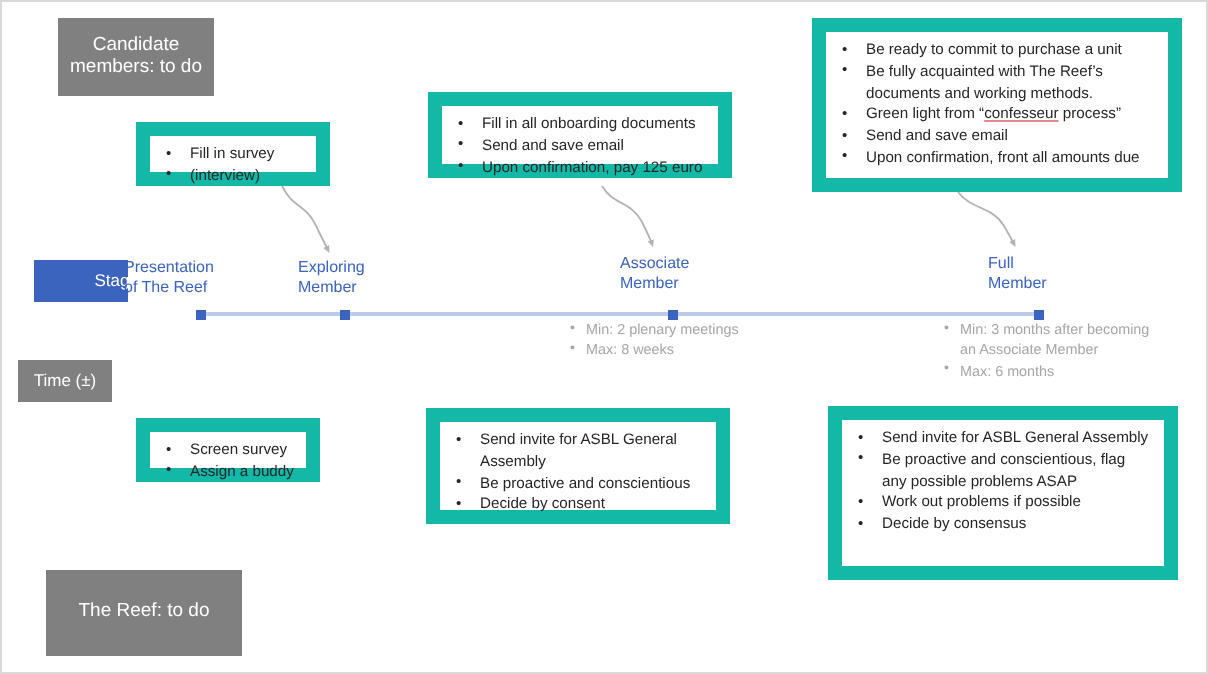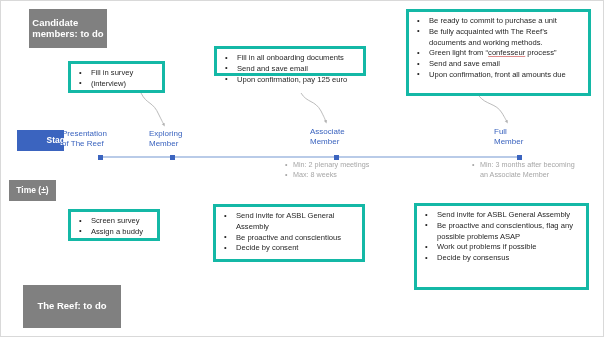--- a/index.html
+++ b/index.html
@@ -20,24 +20,23 @@
     overflow: hidden;
   }
 
   
   .lane-label {
     position: absolute;
     display: flex;
     align-items: center;
     justify-content: center;
     color: #ffffff;
-    text-align: left;
+    text-align: center;
     line-height: 1.15;
     box-sizing: border-box;
-    font-weight: bold;
   }
   .lane-gray { background: #808080; }
   .lane-blue { background: #3b64bf; }
 
   #lane-candidate {
     left: 28px; top: 8px; width: 78px; height: 39px;
     font-size: 9.5px; padding: 0 2px;
   }
   #lane-stages {
     left: 16px; top: 129px; width: 47px; height: 21px;
@@ -51,21 +50,21 @@
   }
   #lane-reef {
     left: 22px; top: 284px; width: 98px; height: 43px;
     font-size: 9.5px;
   }
 
   
   .bullet-box {
     position: absolute;
     background: #ffffff;
-    border: 3px solid #14b8a6;
+    border: 7px solid #14b8a6;
     box-sizing: border-box;
     padding: 4px 6px 4px 4px;
   }
   .bullet-box ul {
     list-style: none;
     margin: 0;
     padding: 0;
   }
   .bullet-box li {
     position: relative;
@@ -81,21 +80,21 @@
     top: -0.5px;
     font-size: 7.5px;
     color: #262626;
   }
   .u-under {
     text-decoration: underline;
     text-decoration-color: #e08a8a;
   }
 
   #box-survey       { left: 67px;  top: 60px;  width: 97px;  height: 32px; }
-  #box-onboarding   { left: 213px; top: 45px;  width: 152px; height: 30px; }
+  #box-onboarding   { left: 213px; top: 45px;  width: 152px; height: 43px; }
   #box-fullmember   { left: 405px; top: 8px;   width: 185px; height: 87px; }
   #box-screen       { left: 67px;  top: 208px; width: 92px;  height: 32px; }
   #box-asbl1        { left: 212px; top: 203px; width: 152px; height: 58px; }
   #box-asbl2        { left: 413px; top: 202px; width: 175px; height: 87px; }
 
   
   #timeline-line {
     position: absolute;
     left: 97px; top: 155px; width: 424px; height: 2px;
     background: #b9cbe8;
@@ -221,20 +220,21 @@
   <div class="time-note" id="time-note-associate">
     <ul>
       <li>Min: 2 plenary meetings</li>
       <li>Max: 8 weeks</li>
     </ul>
   </div>
 
   <div class="time-note" id="time-note-full">
     <ul>
       <li>Min: 3 months after becoming an Associate Member</li>
+      <li>Max: 6 months</li>
     </ul>
   </div>
 
   <div class="bullet-box" id="box-screen">
     <ul>
       <li>Screen survey</li>
       <li>Assign a buddy</li>
     </ul>
   </div>
 

